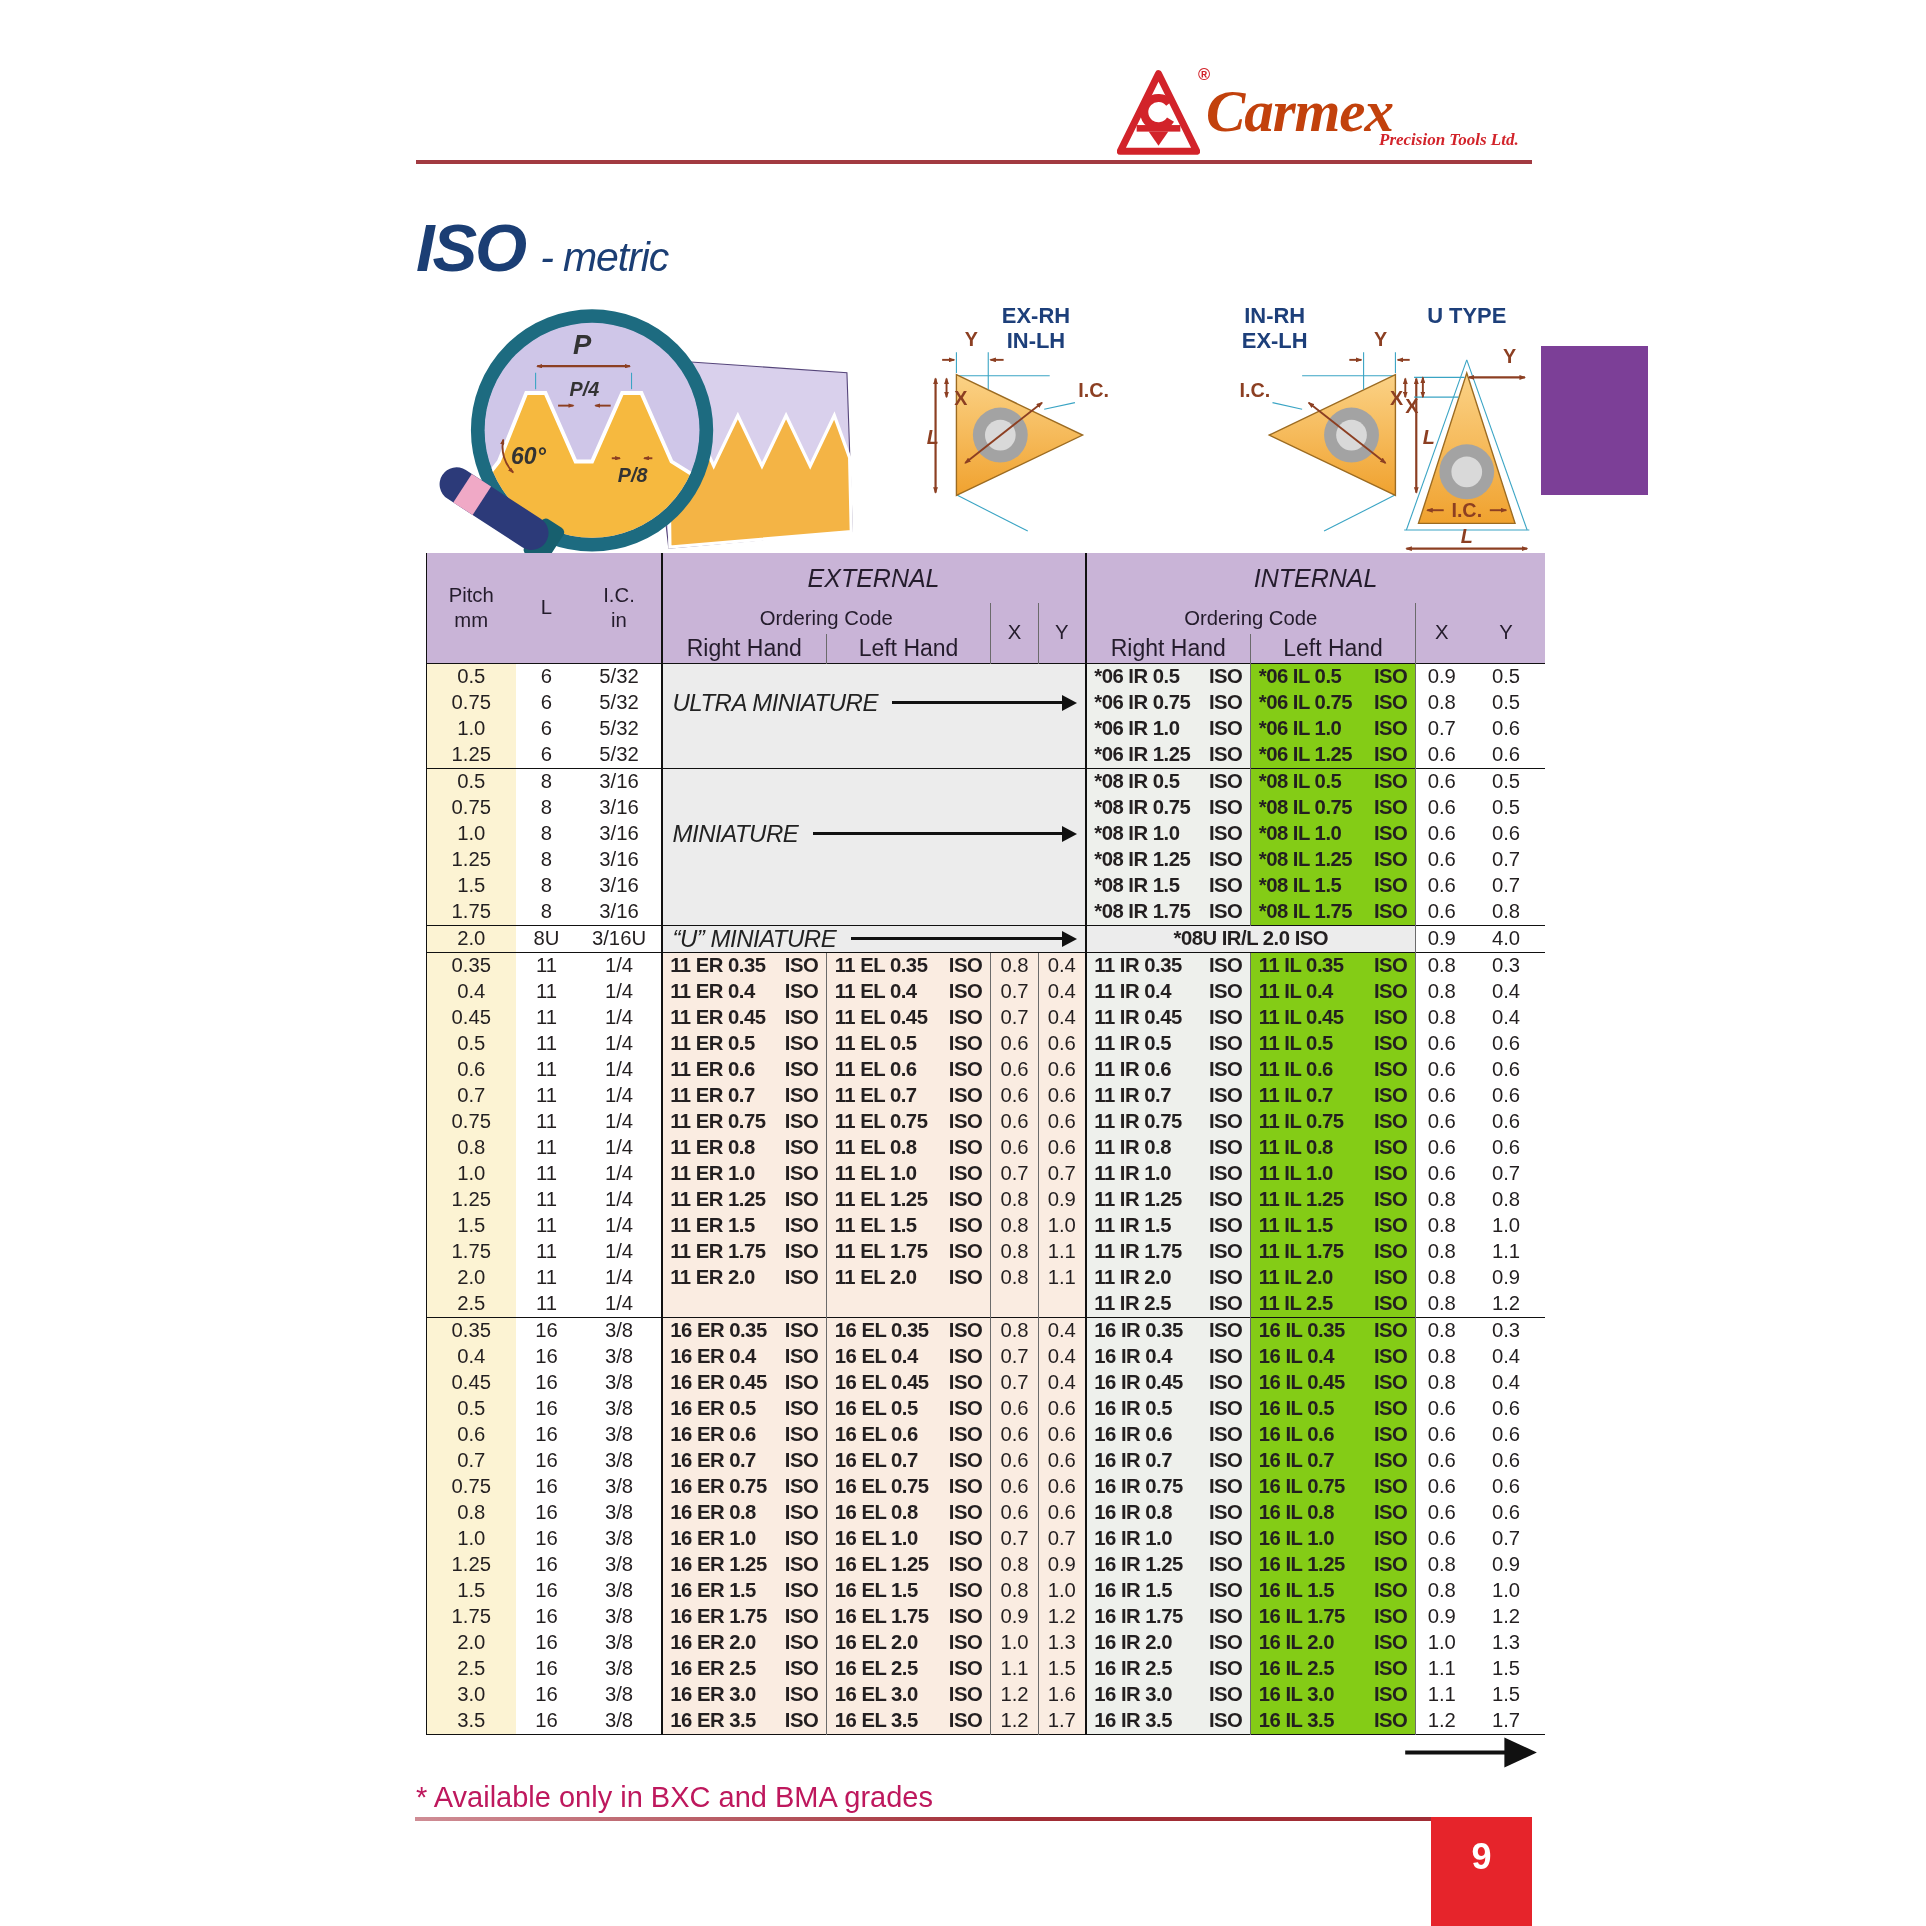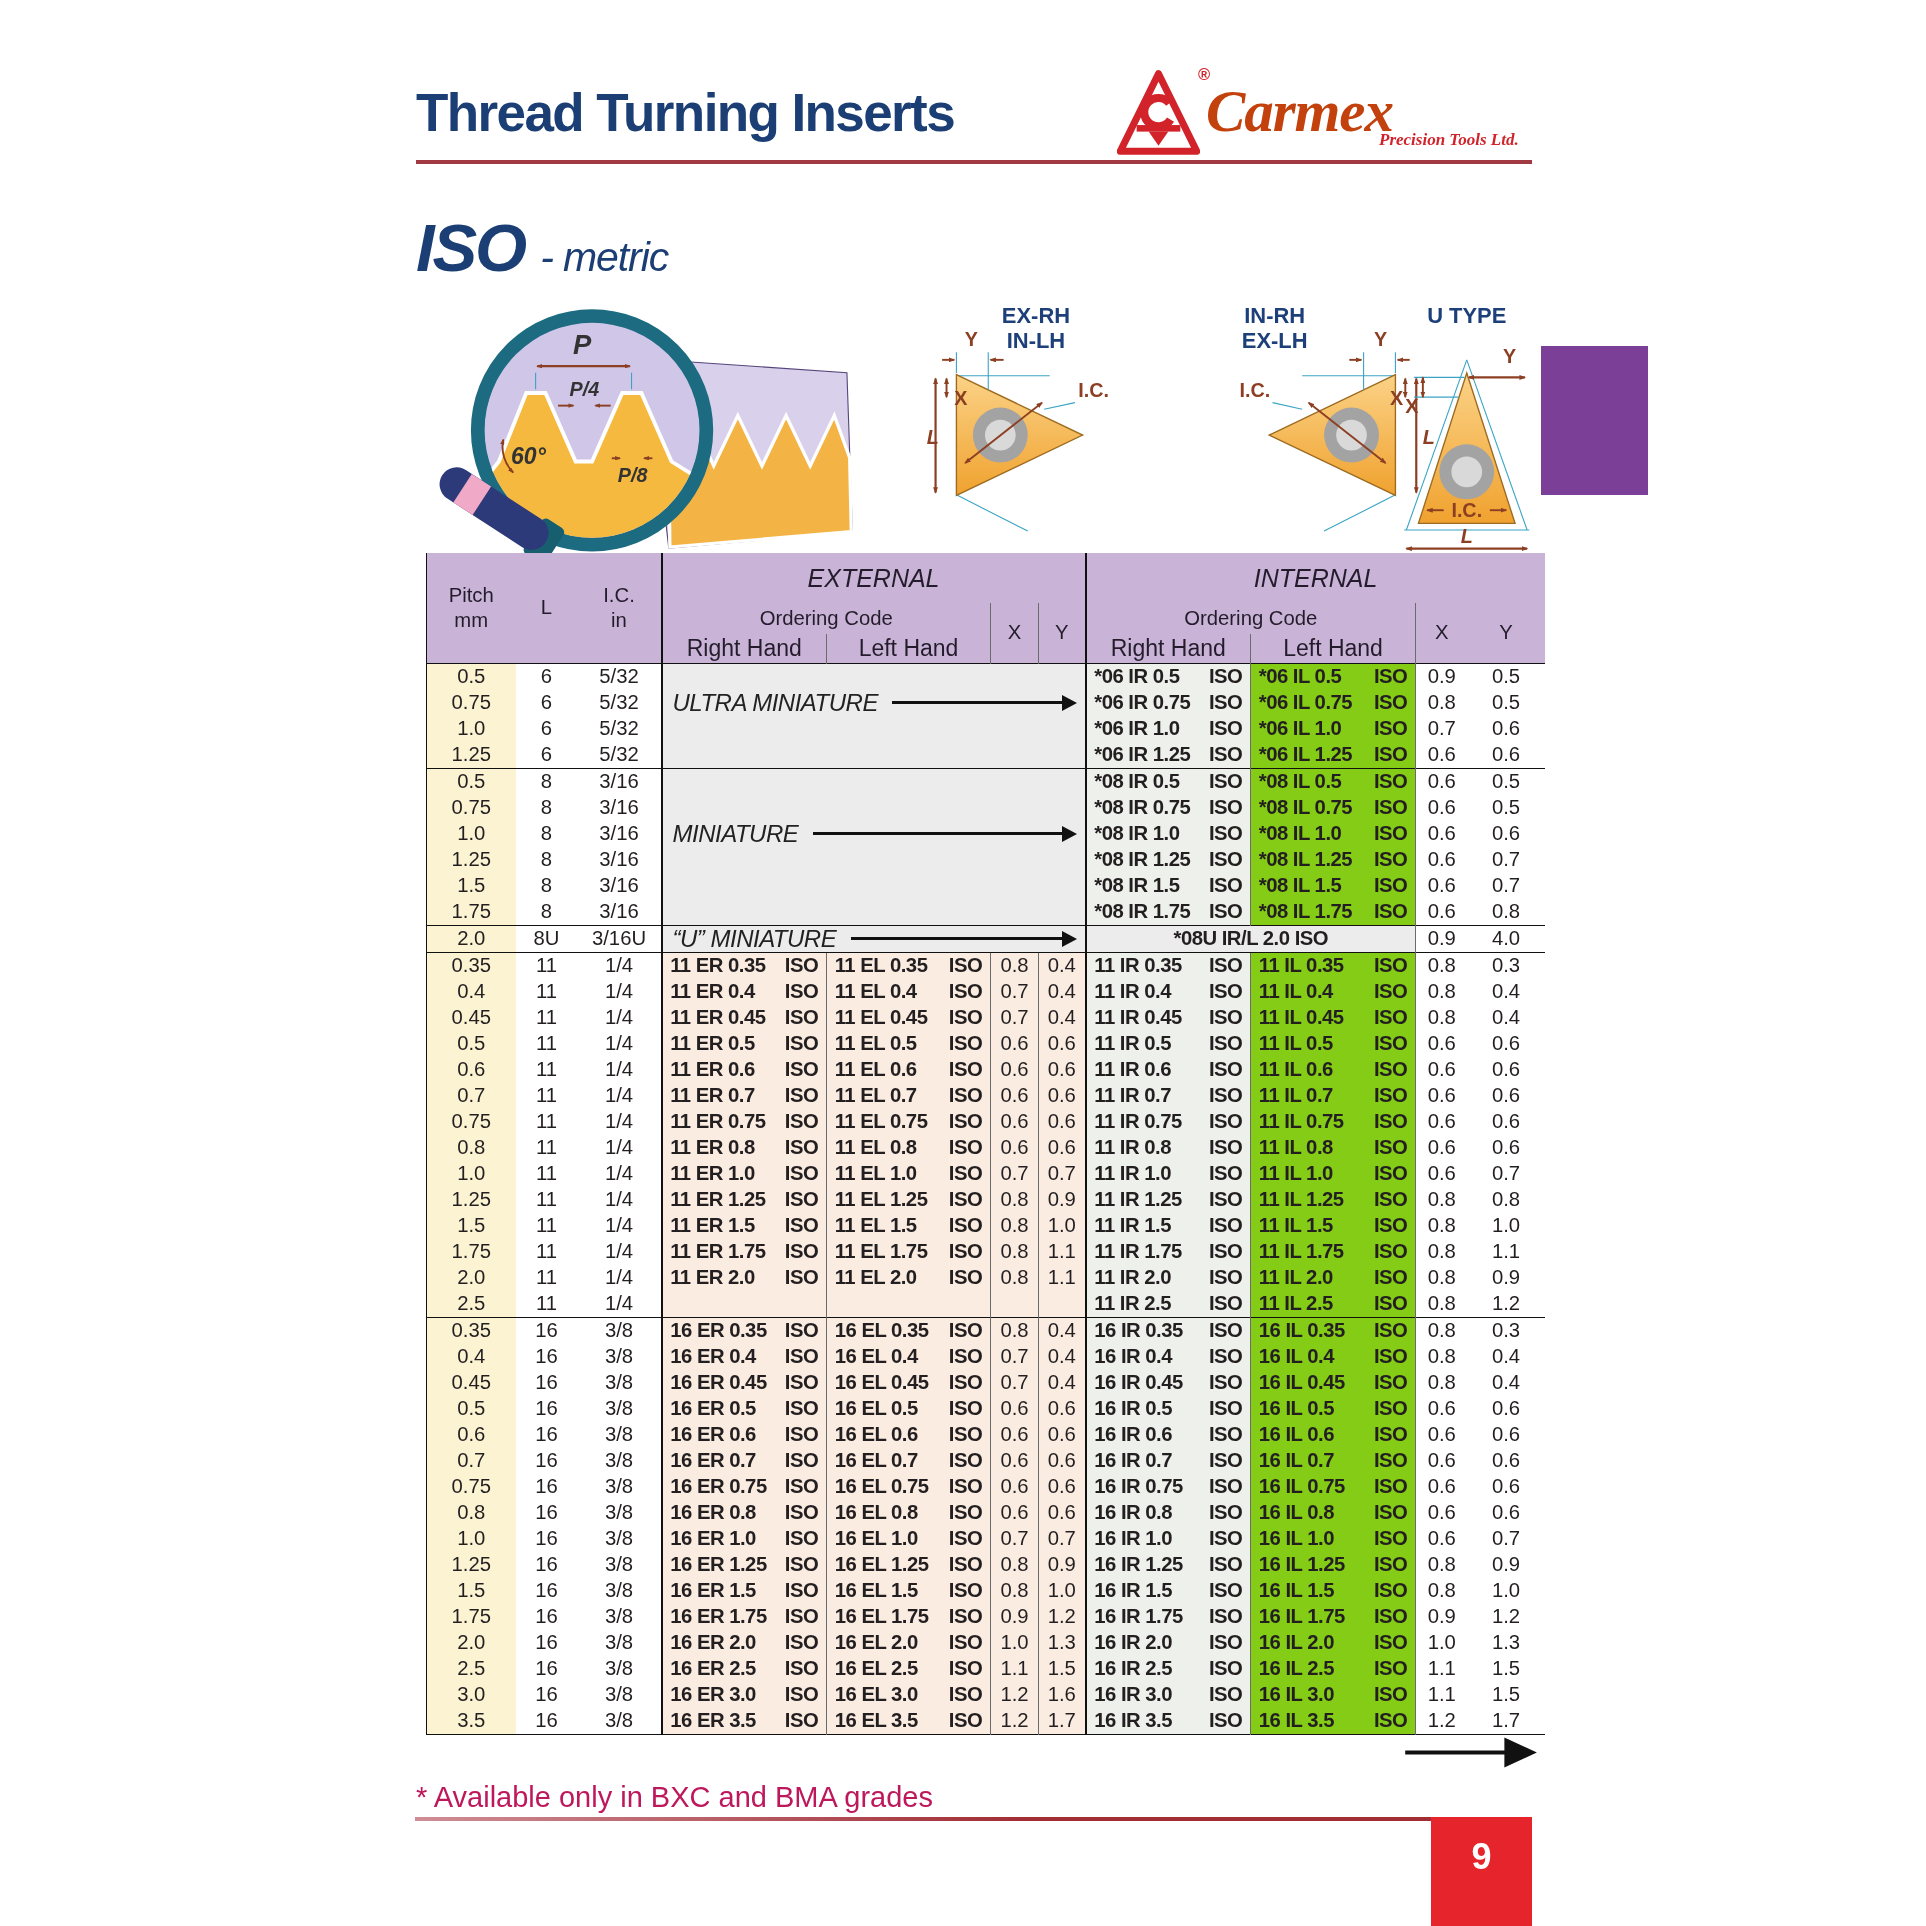--- a/index.html
+++ b/index.html
@@ -78,21 +78,20 @@
   .bottom-rule{position:absolute;left:415px;top:1817px;width:1017px;height:3.8px;
                background:linear-gradient(to right,#cf8d95,#a12d35 60%,#a12d35);}
   .page-tab{position:absolute;left:1431px;top:1817px;width:101px;height:109px;background:#e6242b;}
   .page-num{margin-top:18.7px;text-align:center;font-size:36px;font-weight:bold;color:#ffffff;}
 </style>
 </head>
 <body>
 
 <div class="page">
 
-  <div class="page-title">Thread Turning Inserts</div>
   <div class="title-rule"></div>
 
   <div class="logo">
     <svg class="logo-tri" width="83" height="87" viewBox="0 0 152 158">
       <polygon points="76,8 146,150 6,150" fill="#ffffff" stroke="#d2232a" stroke-width="13" stroke-linejoin="round"></polygon>
       <path d="M96,62 a26,26 0 1 0 2,30" fill="none" stroke="#d2232a" stroke-width="15"></path>
       <rect x="36" y="102" width="80" height="12" fill="#d2232a"></rect>
       <polygon points="58,114 94,114 76,140" fill="#d2232a"></polygon>
     </svg>
     <span class="logo-reg">®</span>

